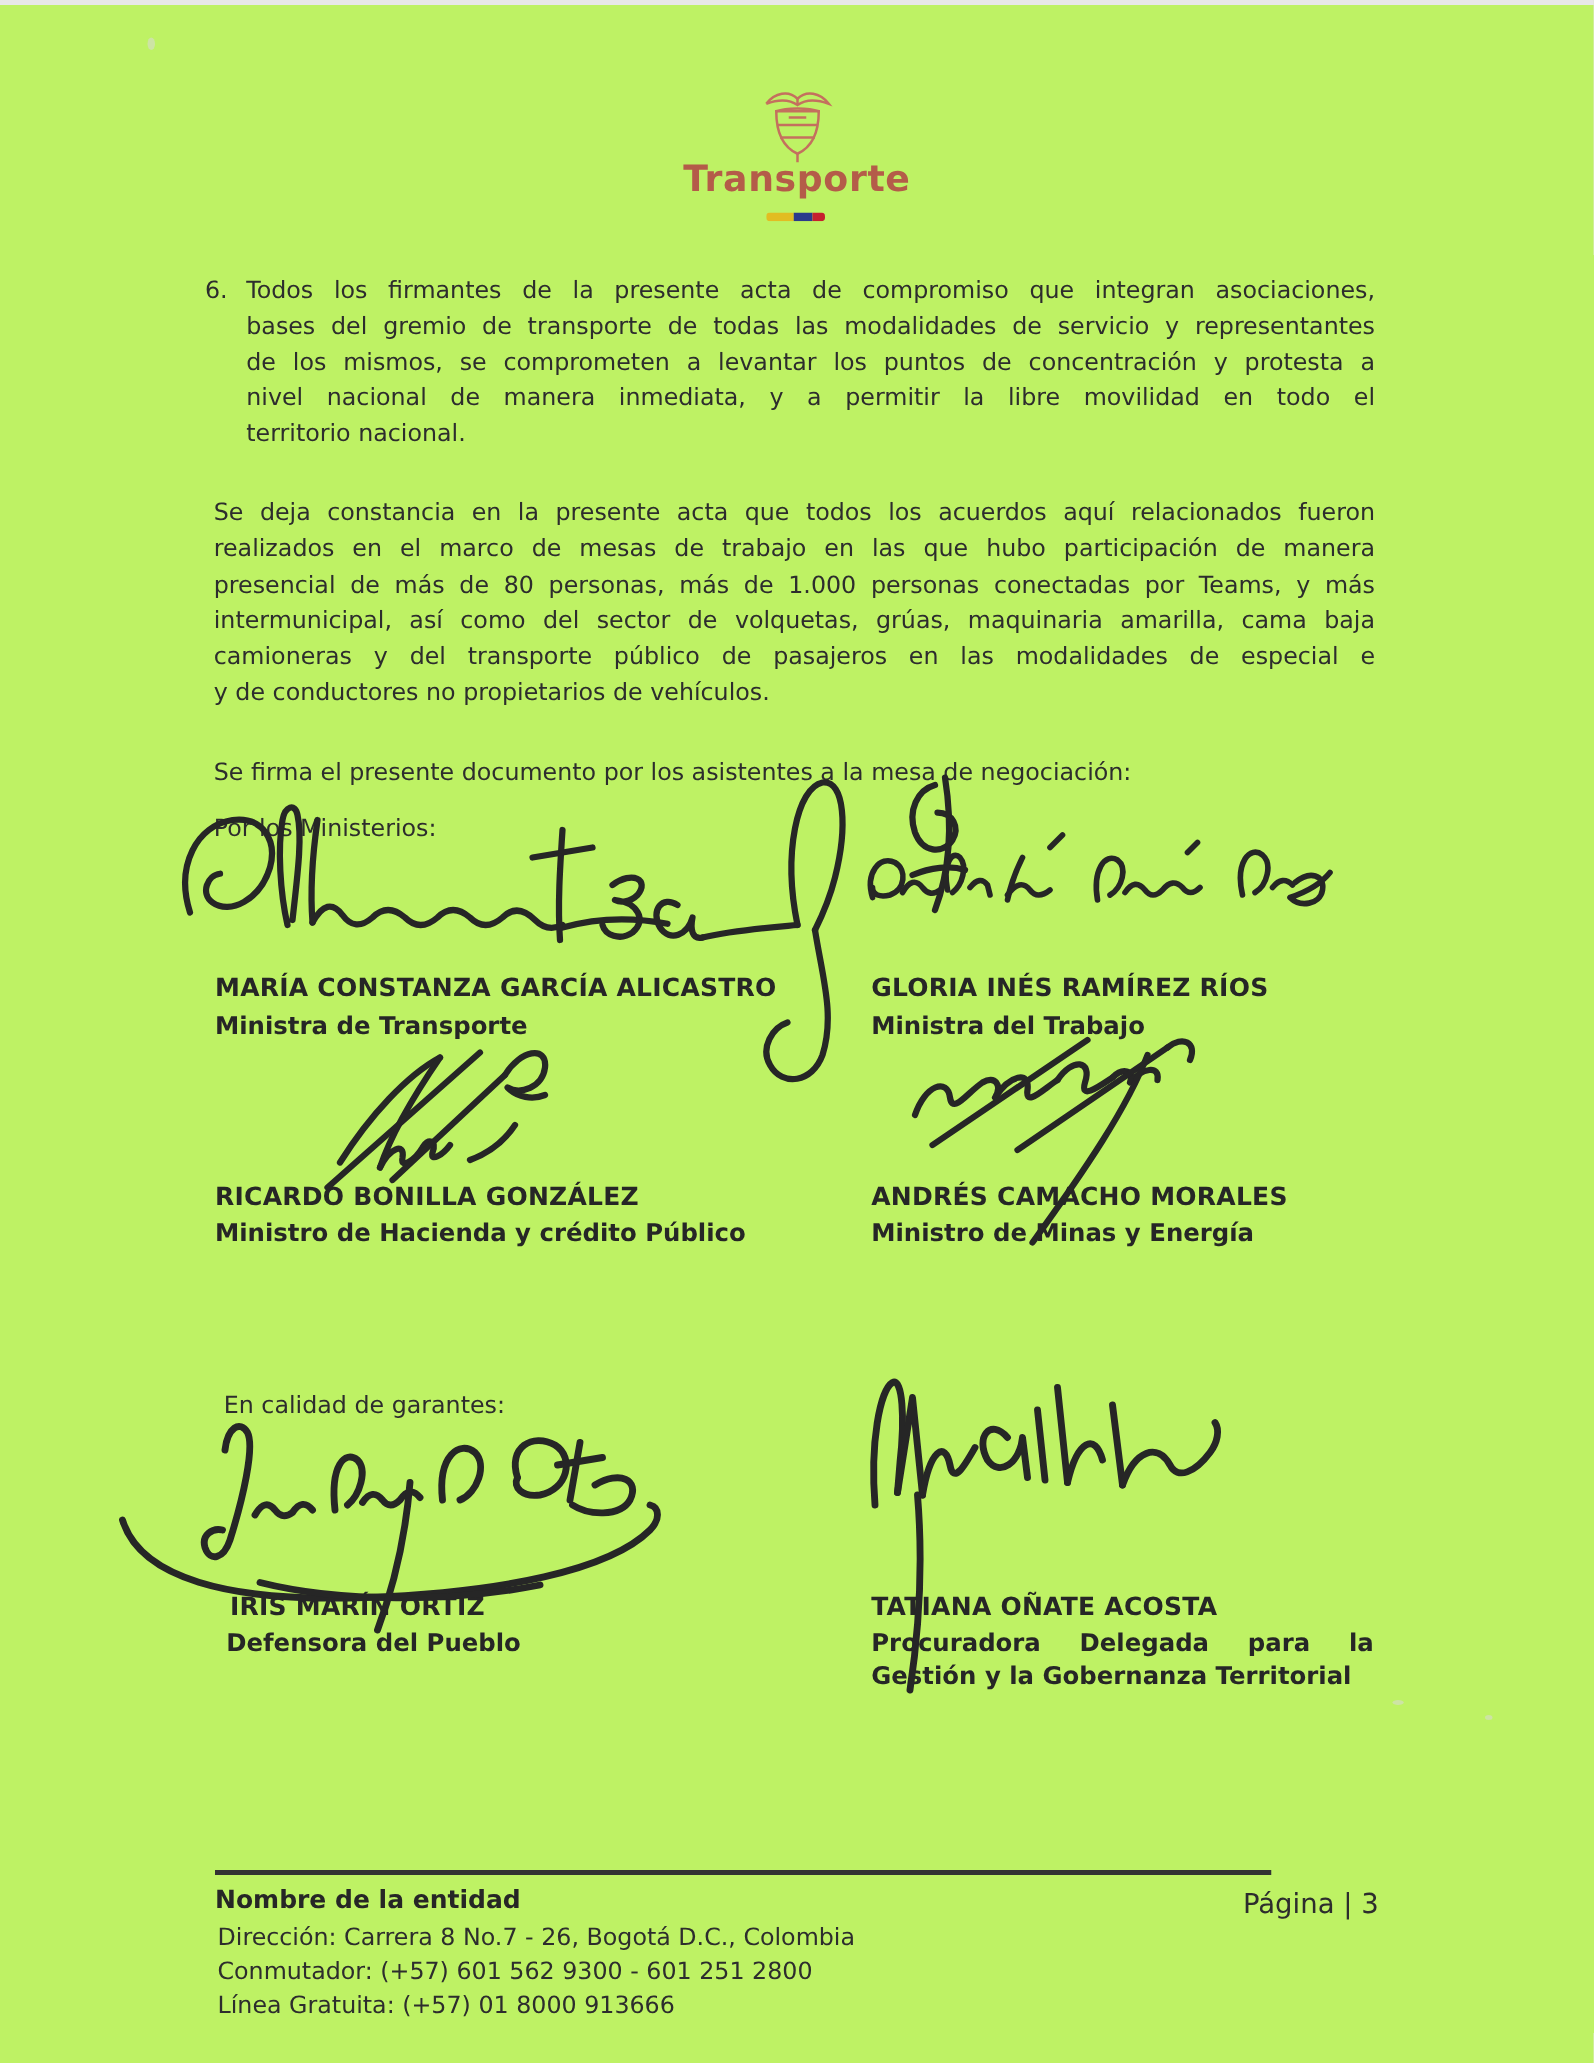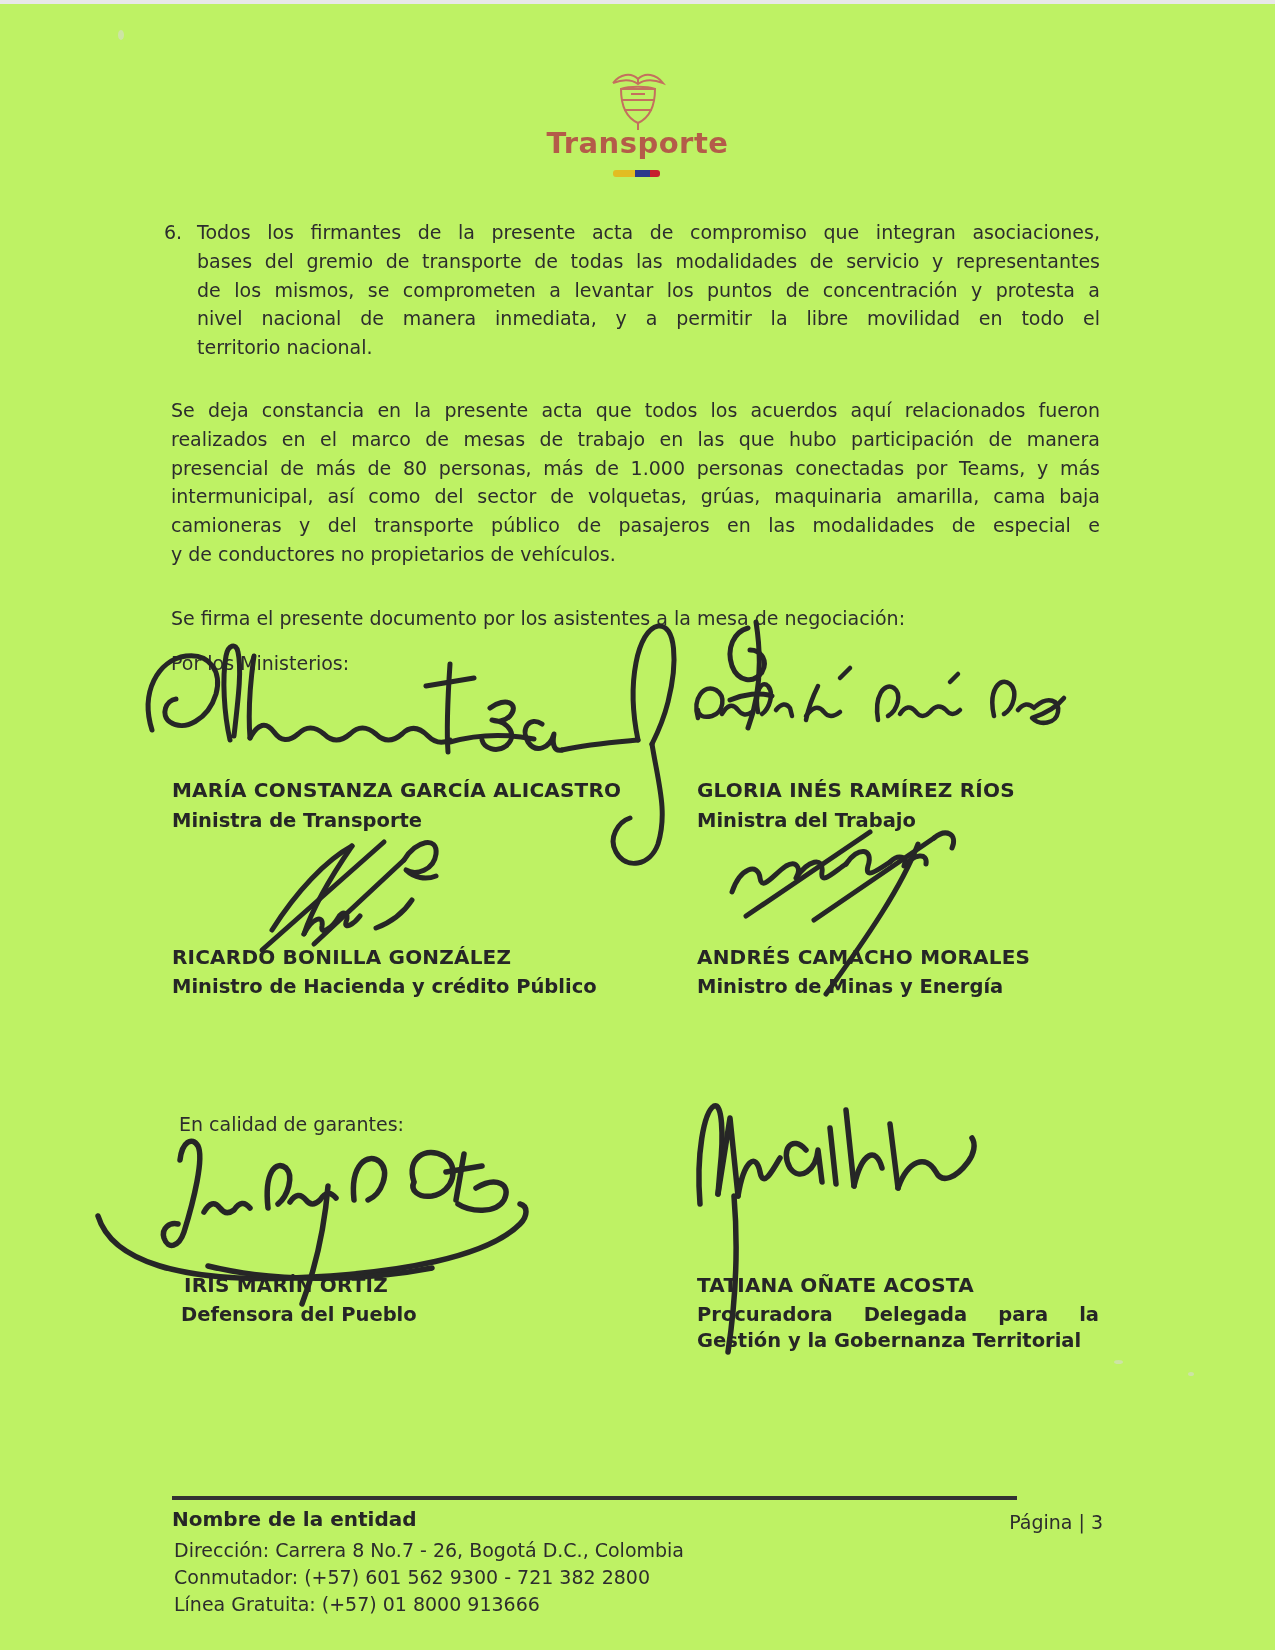--- a/index.html
+++ b/index.html
@@ -38,21 +38,21 @@
   .sig-title{
     font-size:19.5px;font-weight:bold;color:#262626;white-space:nowrap;
   }
   .sig-title.jl{white-space:nowrap;text-align:justify;text-align-last:justify;}
   .sigimg{pointer-events:none;}
   .sigimg path{fill:none;stroke:#262626;stroke-linecap:round;stroke-linejoin:round;}
   
   .rule{background:#333;height:3.5px;}
   .f-entity{font-size:20px;font-weight:bold;color:#262626;white-space:nowrap;}
   .f-line{font-size:19px;color:#2d2d2d;white-space:nowrap;}
-  .f-page{font-size:19px;color:#2d2d2d;text-align:right;white-space:nowrap;}
+  .f-page{font-size:22px;color:#2d2d2d;text-align:right;white-space:nowrap;}
   .speck{background:#d8d8d8;border-radius:50%;opacity:.55;}
   
   .crest path,.crest ellipse{fill:none;stroke:#c4705e;stroke-width:2;}
 </style>
 </head>
 <body>
 
 <div class="page">
 
   <div class="abs speck" style="left:118px;top:26px;width:6px;height:10px;"></div>
@@ -209,16 +209,16 @@
       <path d="M212 40 L220 104"></path>
       <path d="M220 104 C230 76 248 70 258 88 C264 100 278 94 290 78 C296 70 298 60 294 54"></path>
       <path d="M56 112 C60 160 58 215 50 268"></path>
     </g>
   </svg>
 
   <div class="abs rule" style="left:172px;top:1492px;width:845px;"></div>
   <div class="abs f-entity" style="left:172px;top:1503px;">Nombre de la entidad</div>
   <div class="abs f-page" style="left:900px;top:1507px;width:203px;">Página | 3</div>
   <div class="abs f-line" style="left:174px;top:1535px;">Dirección: Carrera 8 No.7 - 26, Bogotá D.C., Colombia</div>
-  <div class="abs f-line" style="left:174px;top:1562px;">Conmutador: (+57) 601 562 9300 - 721 382 2800</div>
+  <div class="abs f-line" style="left:174px;top:1562px;">Conmutador: (+57) 601 562 9300 - 601 251 2800</div>
   <div class="abs f-line" style="left:174px;top:1589px;">Línea Gratuita: (+57) 01 8000 913666</div>
 
 </div>
 
 </body></html>

